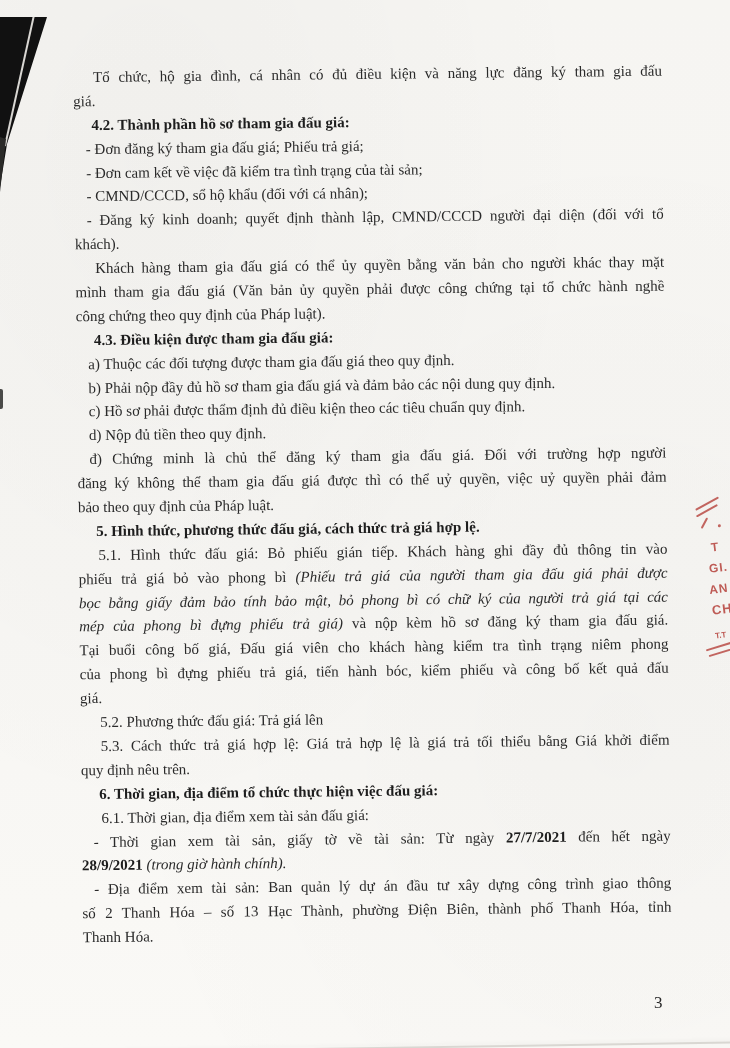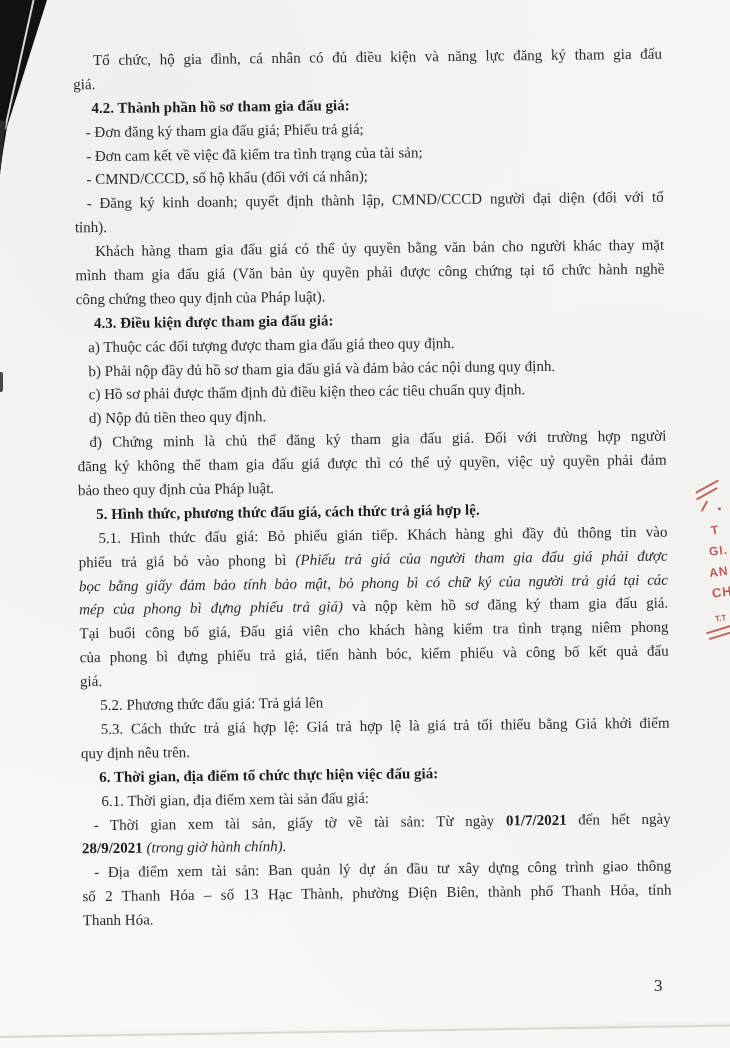--- a/index.html
+++ b/index.html
@@ -4,21 +4,21 @@
 <style>
   html,body{margin:0;padding:0;}
   body{
     width:730px;height:1048px;overflow:hidden;position:relative;
     background:
       radial-gradient(ellipse at 20% 15%, rgba(0,0,0,0.025), transparent 55%),
       radial-gradient(ellipse at 85% 70%, rgba(0,0,0,0.02), transparent 60%),
       linear-gradient(180deg,#f6f5f2 0%,#f7f6f3 60%,#faf9f6 100%);
     font-family:"Liberation Serif", serif;
   }
-  .scan{position:absolute;inset:0;}
+  .scan{position:absolute;inset:0;margin-top:17px;}
   
   .corner-svg{position:absolute;left:0;top:0;}
   
   .doc{
     position:absolute;left:0;top:0;width:730px;
     padding:46px 63px 0 78px;box-sizing:border-box;
     transform:rotate(-0.65deg);transform-origin:50% 500px;
     color:#2a2a2a;
   }
   .line{
@@ -63,21 +63,21 @@
 
   <div class="doc">
     <div id="doc-lines">
         <div class="line just" style="padding-left: 20px;"><span>Tổ chức, hộ gia đình, cá nhân có đủ điều kiện và năng lực đăng ký tham gia đấu</span></div>
         <div class="line"><span>giá.</span></div>
         <div class="line" style="padding-left: 18px;"><span class="b">4.2. Thành phần hồ sơ tham gia đấu giá:</span></div>
         <div class="line" style="padding-left: 12px;"><span>- Đơn đăng ký tham gia đấu giá; Phiếu trả giá;</span></div>
         <div class="line" style="padding-left: 12px;"><span>- Đơn cam kết về việc đã kiểm tra tình trạng của tài sản;</span></div>
         <div class="line" style="padding-left: 12px;"><span>- CMND/CCCD, sổ hộ khẩu (đối với cá nhân);</span></div>
         <div class="line just" style="padding-left: 12px;"><span>- Đăng ký kinh doanh; quyết định thành lập, CMND/CCCD người đại diện (đối với tổ</span></div>
-        <div class="line"><span>tỉnh).</span></div>
+        <div class="line"><span>khách).</span></div>
         <div class="line just" style="padding-left: 20px;"><span>Khách hàng tham gia đấu giá có thể ủy quyền bằng văn bản cho người khác thay mặt</span></div>
         <div class="line just"><span>mình tham gia đấu giá (Văn bản ủy quyền phải được công chứng tại tổ chức hành nghề</span></div>
         <div class="line"><span>công chứng theo quy định của Pháp luật).</span></div>
         <div class="line" style="padding-left: 18px;"><span class="b">4.3. Điều kiện được tham gia đấu giá:</span></div>
         <div class="line" style="padding-left: 12px;"><span>a) Thuộc các đối tượng được tham gia đấu giá theo quy định.</span></div>
         <div class="line" style="padding-left: 12px;"><span>b) Phải nộp đầy đủ hồ sơ tham gia đấu giá và đảm bảo các nội dung quy định.</span></div>
         <div class="line" style="padding-left: 12px;"><span>c) Hồ sơ phải được thẩm định đủ điều kiện theo các tiêu chuẩn quy định.</span></div>
         <div class="line" style="padding-left: 12px;"><span>d) Nộp đủ tiền theo quy định.</span></div>
         <div class="line just" style="padding-left: 12px;"><span>đ) Chứng minh là chủ thể đăng ký tham gia đấu giá. Đối với trường hợp người</span></div>
         <div class="line just"><span>đăng ký không thể tham gia đấu giá được thì có thể uỷ quyền, việc uỷ quyền phải đảm</span></div>
@@ -88,21 +88,21 @@
         <div class="line just"><span class="i">bọc bằng giấy đảm bảo tính bảo mật, bỏ phong bì có chữ ký của người trả giá tại các</span></div>
         <div class="line just"><span class="i">mép của phong bì đựng phiếu trả giá)</span><span> và nộp kèm hồ sơ đăng ký tham gia đấu giá.</span></div>
         <div class="line just"><span>Tại buổi công bố giá, Đấu giá viên cho khách hàng kiểm tra tình trạng niêm phong</span></div>
         <div class="line just"><span>của phong bì đựng phiếu trả giá, tiến hành bóc, kiểm phiếu và công bố kết quả đấu</span></div>
         <div class="line"><span>giá.</span></div>
         <div class="line" style="padding-left: 20px;"><span>5.2. Phương thức đấu giá: Trả giá lên</span></div>
         <div class="line just" style="padding-left: 20px;"><span>5.3. Cách thức trả giá hợp lệ: Giá trả hợp lệ là giá trả tối thiểu bằng Giá khởi điểm</span></div>
         <div class="line"><span>quy định nêu trên.</span></div>
         <div class="line" style="padding-left: 18px;"><span class="b">6. Thời gian, địa điểm tổ chức thực hiện việc đấu giá:</span></div>
         <div class="line" style="padding-left: 20px;"><span>6.1. Thời gian, địa điểm xem tài sản đấu giá:</span></div>
-        <div class="line just" style="padding-left: 12px;"><span>- Thời gian xem tài sản, giấy tờ về tài sản: Từ ngày </span><span class="b">01/7/2021</span><span> đến hết ngày</span></div>
+        <div class="line just" style="padding-left: 12px;"><span>- Thời gian xem tài sản, giấy tờ về tài sản: Từ ngày </span><span class="b">27/7/2021</span><span> đến hết ngày</span></div>
         <div class="line"><span class="b">28/9/2021</span><span> </span><span class="i">(trong giờ hành chính).</span></div>
         <div class="line just" style="padding-left: 12px;"><span>- Địa điểm xem tài sản: Ban quản lý dự án đầu tư xây dựng công trình giao thông</span></div>
         <div class="line just"><span>số 2 Thanh Hóa – số 13 Hạc Thành, phường Điện Biên, thành phố Thanh Hóa, tỉnh</span></div>
         <div class="line"><span>Thanh Hóa.</span></div>
       </div>
   </div>
 
   <div class="stamp" id="stamp-box" style="color: rgb(181, 65, 59);">
     <div class="mark" style="right: 2px; top: 3px; width: 26px; height: 2px; transform: rotate(-22deg); background: rgb(181, 65, 59);"></div>
     <div class="mark" style="right: 4px; top: 10px; width: 24px; height: 2px; transform: rotate(-22deg); background: rgb(181, 65, 59);"></div>

